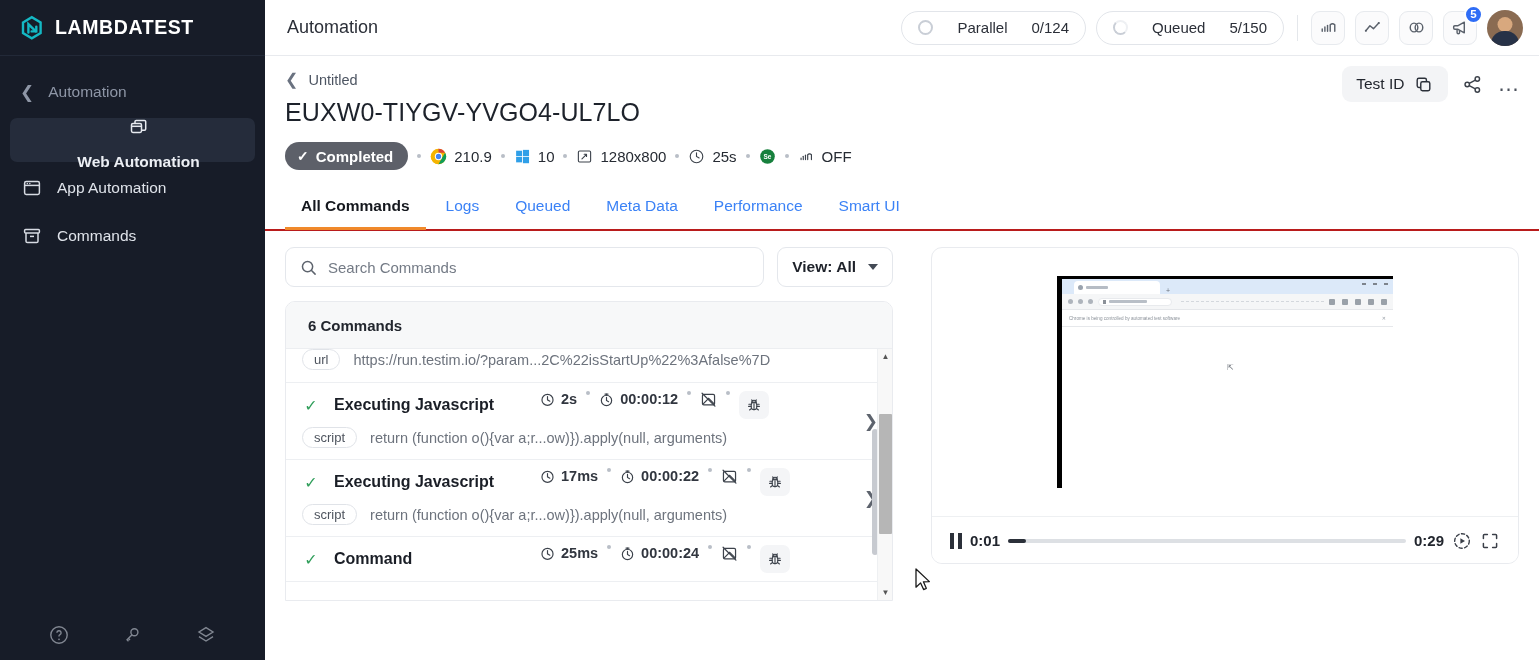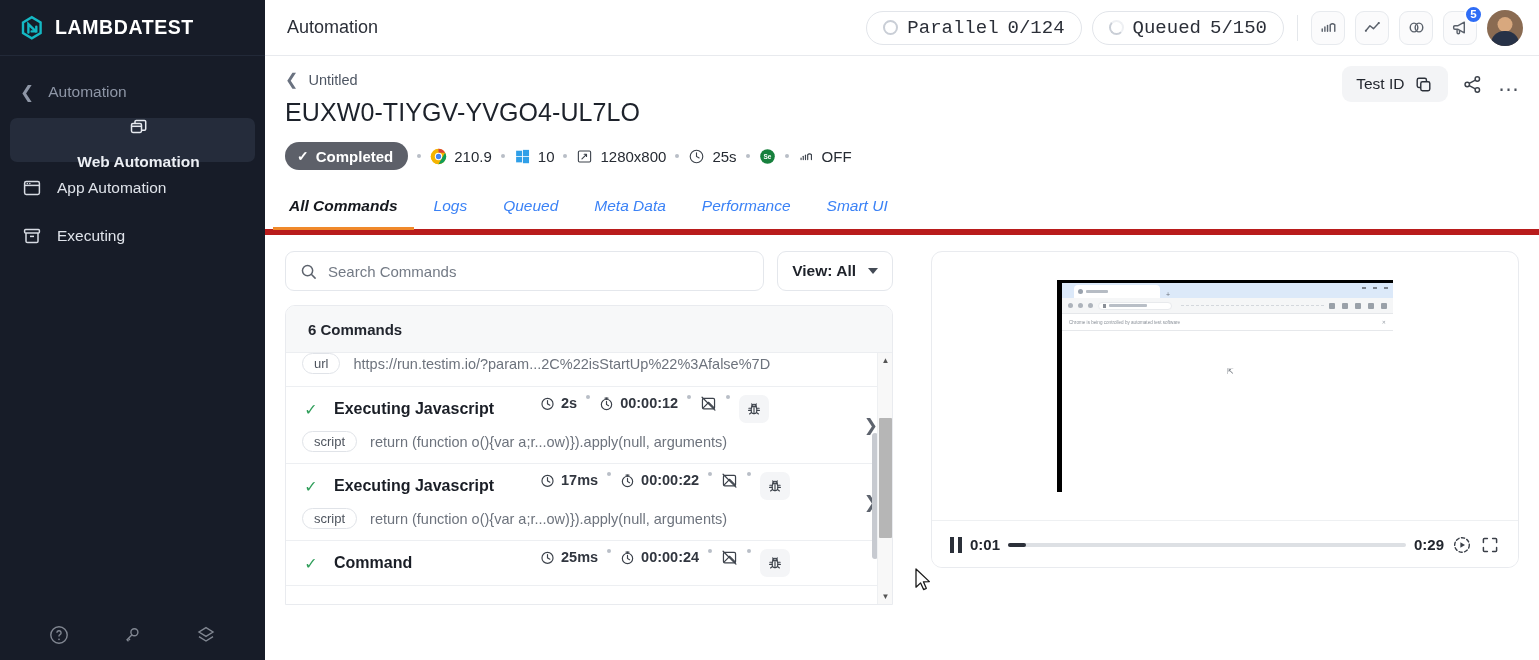--- a/index.html
+++ b/index.html
@@ -51,23 +51,23 @@
   .main { flex: 1 1 auto; height: 660px; background: #fff; position: relative; overflow: hidden; }
 
   .topbar {
     height: 56px; border-bottom: 1px solid #e8eaee;
     display: flex; align-items: center; padding: 0 16px 0 22px; gap: 10px;
     background: #fff;
   }
   .topbar-title { font-size: 18px; color: #2b2f38; font-weight: normal; }
   .topbar-right { margin-left: auto; display: flex; align-items: center; gap: 10px; }
   .pill {
-    display: flex; align-items: center; gap: 9px;
+    display: flex; align-items: center; gap: 24px;
     height: 34px; padding: 0 16px; border: 1px solid #e2e5ea;
-    border-radius: 18px; font-size: 19px; color: #2b2f38; background: #fff; font-family: Liberation Mono, monospace;
+    border-radius: 18px; font-size: 15px; color: #2b2f38; background: #fff;
   }
   .pill .ring {
     width: 15px; height: 15px; border-radius: 50%;
     border: 2px solid #c9ced6; flex: 0 0 15px;
   }
   .pill .ring.partial { border-color: #c9ced6; border-top-color: #eef0f3; border-right-color: #eef0f3;}
   .pill b { font-weight: normal; }
   .divider-v { width: 1px; height: 26px; background: #e4e7eb; margin: 0 3px; }
   .icobtn {
     width: 34px; height: 34px; border: 1px solid #e7eaee; border-radius: 9px;
@@ -112,23 +112,22 @@
   .testid-btn {
     display: flex; align-items: center; gap: 9px; height: 36px; padding: 0 14px;
     background: #f3f4f6; border-radius: 9px; font-size: 15.5px; color: #22262e;
   }
   .plain-ico { width: 21px; height: 21px; }
   .dots { font-size: 22px; color: #4b515c; letter-spacing: 1.6px; line-height: .6; }
 
   
   .tabs {
     display: flex; align-items: flex-end; gap: 4px;
-    padding: 0 8px; margin-top: 16px;
-    border-bottom: 6px solid #b91c1c;
-    font-style: italic;
+    padding: 0 20px; margin-top: 16px;
+    border-bottom: 2px solid #b91c1c;
   }
   .tab {
     padding: 10px 16px 12px 16px; font-size: 15.5px; color: #3b82f6;
     border-bottom: 3px solid transparent; margin-bottom: -1px;
   }
   .tab.active { color: #15181e; font-weight: bold; border-bottom-color: #f0892a; }
 
   
   .content { display: flex; gap: 0; padding: 16px 20px 0 20px; height: 383px; }
   .left-pane { width: 608px; flex: 0 0 608px; position: relative; }
@@ -300,21 +299,21 @@
       </svg>
       <span>App Automation</span>
     </div>
 
     <div class="nav-item">
       <svg class="nav-icon" viewBox="0 0 20 20" fill="none" stroke="#d7dbe3" stroke-width="1.5">
         <rect x="2.6" y="3.4" width="14.8" height="3.6" rx="1"></rect>
         <path d="M4 7 v8.2 a1.4 1.4 0 0 0 1.4 1.4 h9.2 a1.4 1.4 0 0 0 1.4 -1.4 V7"></path>
         <path d="M8 10.4 h4"></path>
       </svg>
-      <span>Executing</span>
+      <span>Commands</span>
     </div>
 
     <div class="sidebar-bottom">
       <svg class="sb-ico" viewBox="0 0 22 22" fill="none" stroke="#c2c8d2" stroke-width="1.4">
         <circle cx="11" cy="11" r="8.2"></circle>
         <path d="M8.9 8.8a2.1 2.1 0 1 1 2.9 1.95c-.55.3-.8.75-.8 1.35v.5"></path>
         <circle cx="11" cy="15.3" r=".85" fill="#c2c8d2" stroke="none"></circle>
       </svg>
       <svg class="sb-ico" viewBox="0 0 22 22" fill="none" stroke="#c2c8d2" stroke-width="1.4">
         <circle cx="13.4" cy="8.3" r="3.5"></circle>

